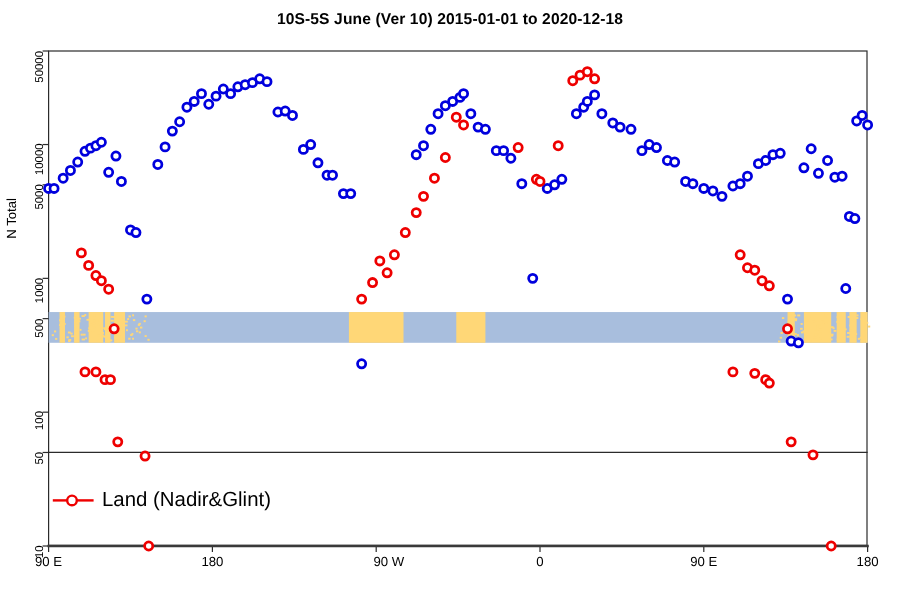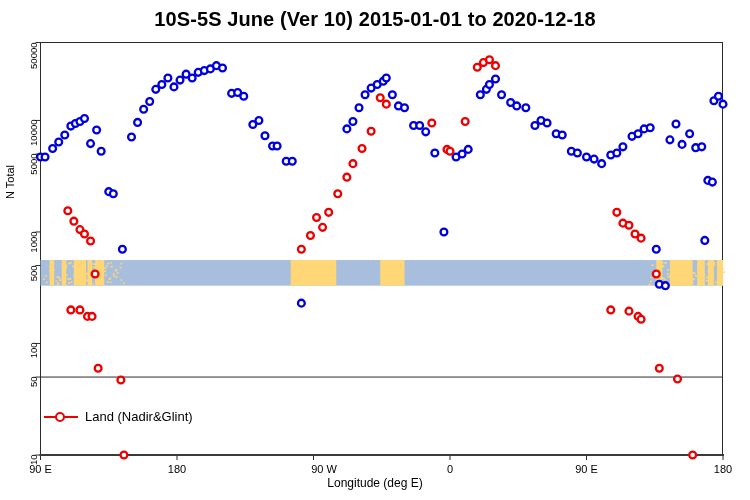--- a/index.html
+++ b/index.html
@@ -1,53 +1,52 @@
 <!DOCTYPE html>
 <html><head>
 <meta charset="utf-8">
 <style>
   html,body{margin:0;padding:0;background:#fff;}
   body{width:750px;height:500px;overflow:hidden;
        font-family:"Liberation Sans", sans-serif;color:#000;}
   #root{position:relative;width:750px;height:500px;}
 
   .title{position:absolute;left:0;top:8px;width:750px;text-align:center;
-         font-size:20px;font-weight:bold;letter-spacing:.1px;}
+         font-size:13px;font-weight:bold;letter-spacing:.1px;}
 
   .plotframe{position:absolute;left:40px;top:42px;width:683px;height:413px;
              border:1px solid #2b2b2b;box-sizing:border-box;background:#fff;}
 
   .svgwrap{position:absolute;left:0;top:0;width:750px;height:500px;}
 
   .ylab{position:absolute;left:2px;top:185px;width:16px;text-align:center;
         font-size:11px;transform:rotate(-90deg);transform-origin:center center;
         white-space:nowrap;}
   .xlab{position:absolute;left:0;top:476px;width:750px;text-align:center;font-size:12px;}
 
   .ytick{position:absolute;font-size:9.5px;white-space:nowrap;
          transform:rotate(-90deg);transform-origin:100% 50%;text-align:right;}
   .xtick{position:absolute;font-size:11px;white-space:nowrap;text-align:center;}
 
-  .legend{position:absolute;left:44px;top:409px;font-size:13px;line-height:15px;}
+  .legend{position:absolute;left:44px;top:409px;font-size:17px;line-height:15px;}
   .legrow{display:flex;align-items:center;height:15px;}
   .legtxt{margin-left:7px;}
   .legmark{position:relative;width:34px;height:12px;}
   .legline{position:absolute;left:0;top:5px;width:34px;height:2px;}
   .legdot{position:absolute;left:11px;top:1px;width:10px;height:10px;
           border-radius:50%;border:2.6px solid;background:#fff;box-sizing:border-box;}
 </style>
 </head>
 <body>
 
 <div id="root">
 
   <div class="title">10S-5S June (Ver 10)   2015-01-01 to 2020-12-18</div>
 
   <div class="ylab">N Total</div>
-  <div class="xlab">Longitude (deg E)</div>
 
   <div class="plotframe"></div>
 
   <svg class="svgwrap" id="canvas" viewBox="0 0 750 500" xmlns="http://www.w3.org/2000/svg">
       <rect x="40.5" y="260.04638850957565" width="682.5" height="25.612686999184007" fill="#a8bedd"></rect>
       <rect x="49.6" y="260.04638850957565" width="4.549999999999997" height="25.612686999184007" fill="#ffd777"></rect>
       <rect x="61.733333333333334" y="260.04638850957565" width="4.549999999999997" height="25.612686999184007" fill="#ffd777"></rect>
       <rect x="73.86666666666667" y="260.04638850957565" width="12.133333333333326" height="25.612686999184007" fill="#ffd777"></rect>
       <rect x="87.51666666666667" y="260.04638850957565" width="4.549999999999997" height="25.612686999184007" fill="#ffd777"></rect>
       <rect x="95.1" y="260.04638850957565" width="9.100000000000009" height="25.612686999184007" fill="#ffd777"></rect>

